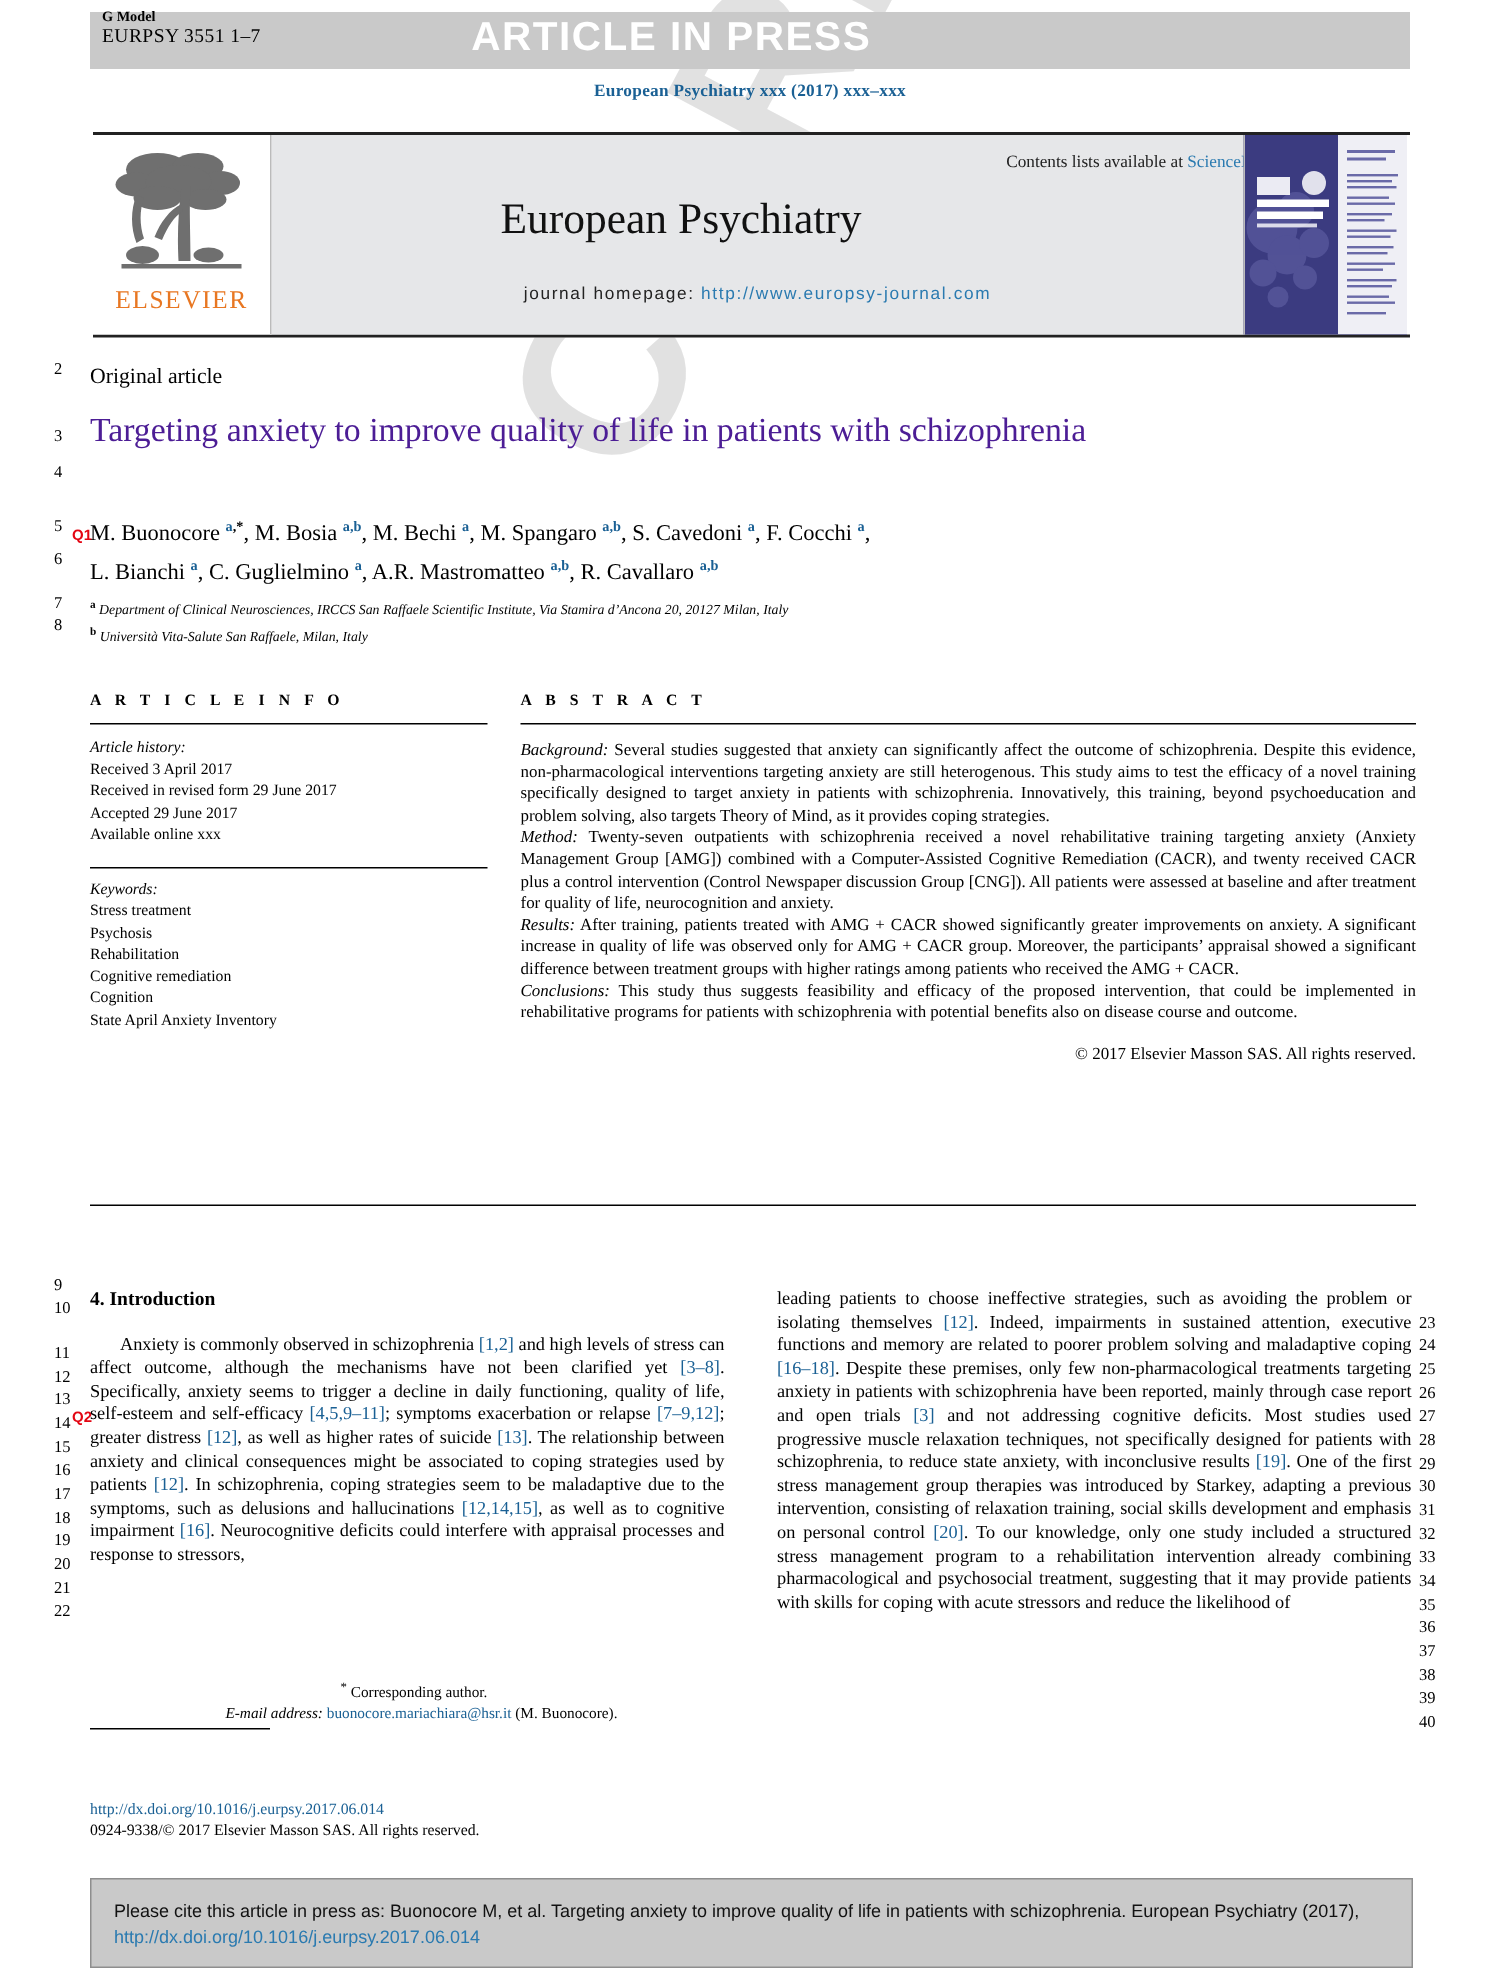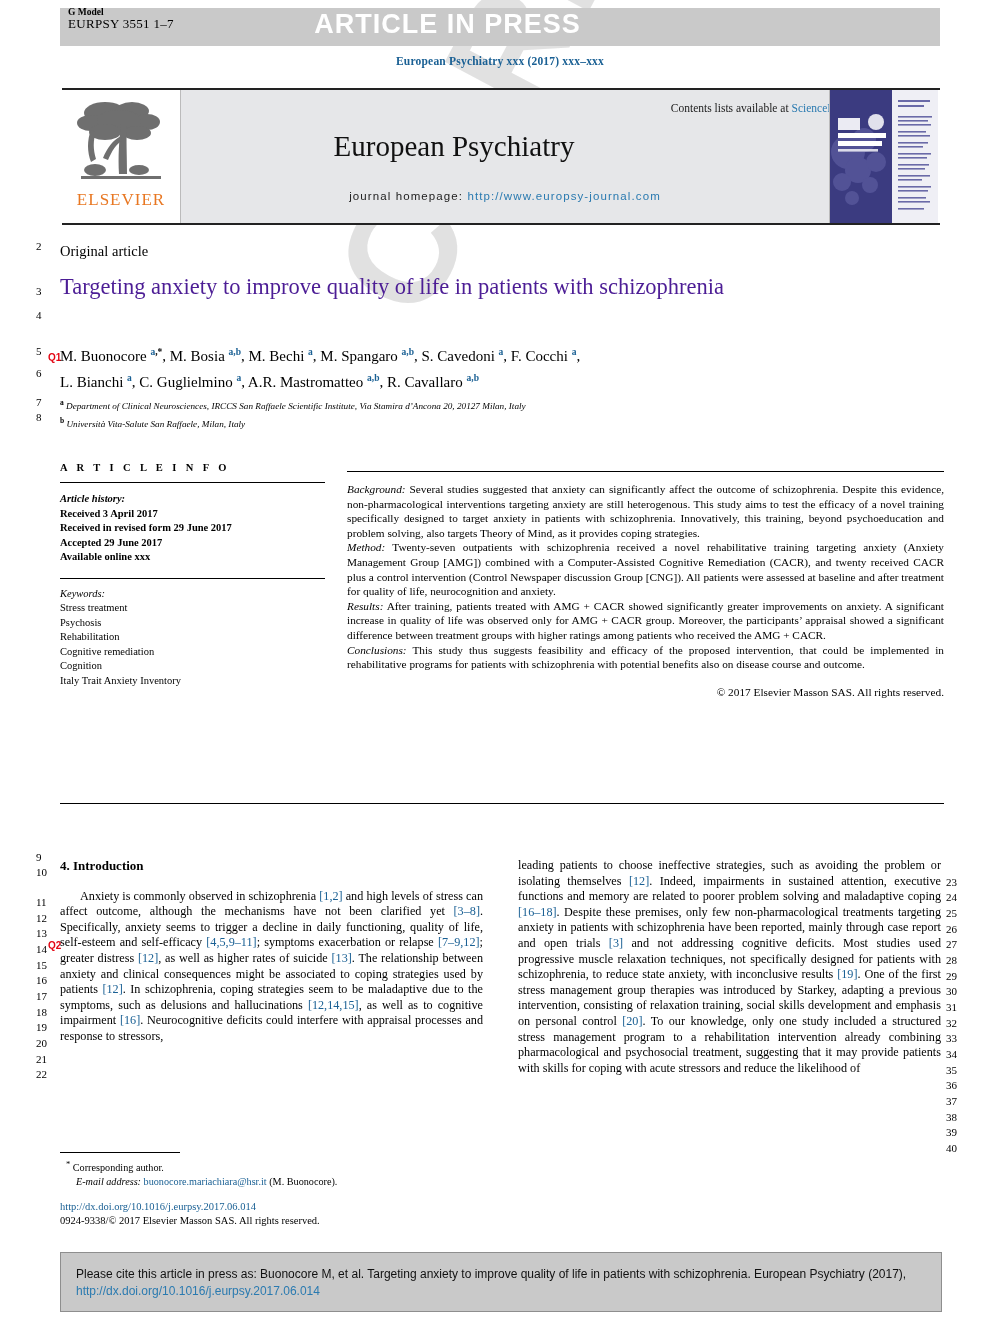--- a/index.html
+++ b/index.html
@@ -132,21 +132,21 @@
   
   .sechead{
     font-family:"Liberation Serif", serif;
     font-size:10.5px;font-weight:700;letter-spacing:3.4px;
   }
   .infocol{position:absolute;left:60px;top:462px;width:265px;}
   .abscol{position:absolute;left:347px;top:462px;width:597px;}
   .rule{border-top:1.4px solid #000;margin-top:9px;}
   .rule2{border-top:1.4px solid #000;margin:13px 0 0 0;}
   .hist{
-    font-family:"Liberation Serif", serif;font-size:10.5px;line-height:14.5px;margin-top:9px;font-weight:bold;
+    font-family:"Liberation Serif", serif;font-size:10.5px;line-height:14.5px;margin-top:9px;
   }
   .hist .it{font-style:italic;}
   .kw{font-family:"Liberation Serif", serif;font-size:10.5px;line-height:14.5px;margin-top:8px;}
   .kw .it{font-style:italic;}
   .absbody{
     font-family:"Liberation Serif", serif;font-size:11.3px;line-height:14.6px;
     text-align:justify;margin-top:10px;
   }
   .absbody p{margin:0;}
   .absbody i{font-style:italic;}
@@ -166,22 +166,22 @@
     font-family:"Liberation Serif", serif;font-size:12.2px;line-height:15.6px;text-align:justify;
   }
   .h2{font-size:13px;font-weight:700;margin:0 0 15px 0;}
   .colL p,.colR p{margin:0;}
   .ind{text-indent:20px;}
   .ref{color:#1a6094;}
 
   
   .fnrule{position:absolute;left:60px;top:1152px;width:120px;border-top:1px solid #000;}
   .fnote{
-    position:absolute;left:66px;top:1158px;width:420px;
-    font-family:"Liberation Serif", serif;font-size:10.2px;line-height:13.5px;
+    position:absolute;left:66px;top:1118px;width:420px;
+    font-family:"Liberation Serif", serif;font-size:10.2px;line-height:13.5px;text-align:center;
   }
   .fnote .em{font-style:italic;}
   .fnote a{color:#1a6094;text-decoration:none;}
   .doiblk{
     position:absolute;left:60px;top:1200px;width:460px;
     font-family:"Liberation Serif", serif;font-size:10.5px;line-height:14px;
   }
   .doiblk .doi{color:#1a6094;}
 
   
@@ -361,25 +361,26 @@
       <div>Available online xxx</div>
     </div>
     <div class="rule2"></div>
     <div class="kw">
       <div class="it">Keywords:</div>
       <div>Stress treatment</div>
       <div>Psychosis</div>
       <div>Rehabilitation</div>
       <div>Cognitive remediation</div>
       <div>Cognition</div>
-      <div>Italy Trait Anxiety Inventory</div>
+      <div>State April Anxiety Inventory</div>
     </div>
   </div>
 
   <div class="abscol layer">
+    <div class="sechead">A B S T R A C T</div>
     <div class="rule"></div>
     <div class="absbody">
       <p><i>Background:</i><span> Several studies suggested that anxiety can significantly affect the outcome of schizophrenia. Despite this evidence, non-pharmacological interventions targeting anxiety are still heterogenous. This study aims to test the efficacy of a novel training specifically designed to target anxiety in patients with schizophrenia. Innovatively, this training, beyond psychoeducation and problem solving, also targets Theory of Mind, as it provides coping strategies.</span></p>
       <p><i>Method:</i><span> Twenty-seven outpatients with schizophrenia received a novel rehabilitative training targeting anxiety (Anxiety Management Group [AMG]) combined with a Computer-Assisted Cognitive Remediation (CACR), and twenty received CACR plus a control intervention (Control Newspaper discussion Group [CNG]). All patients were assessed at baseline and after treatment for quality of life, neurocognition and anxiety.</span></p>
       <p><i>Results:</i><span> After training, patients treated with AMG + CACR showed significantly greater improvements on anxiety. A significant increase in quality of life was observed only for AMG + CACR group. Moreover, the participants’ appraisal showed a significant difference between treatment groups with higher ratings among patients who received the AMG + CACR.</span></p>
       <p><i>Conclusions:</i><span> This study thus suggests feasibility and efficacy of the proposed intervention, that could be implemented in rehabilitative programs for patients with schizophrenia with potential benefits also on disease course and outcome.</span></p>
       <div class="copy">© 2017 Elsevier Masson SAS. All rights reserved.</div>
     </div>
   </div>
 

